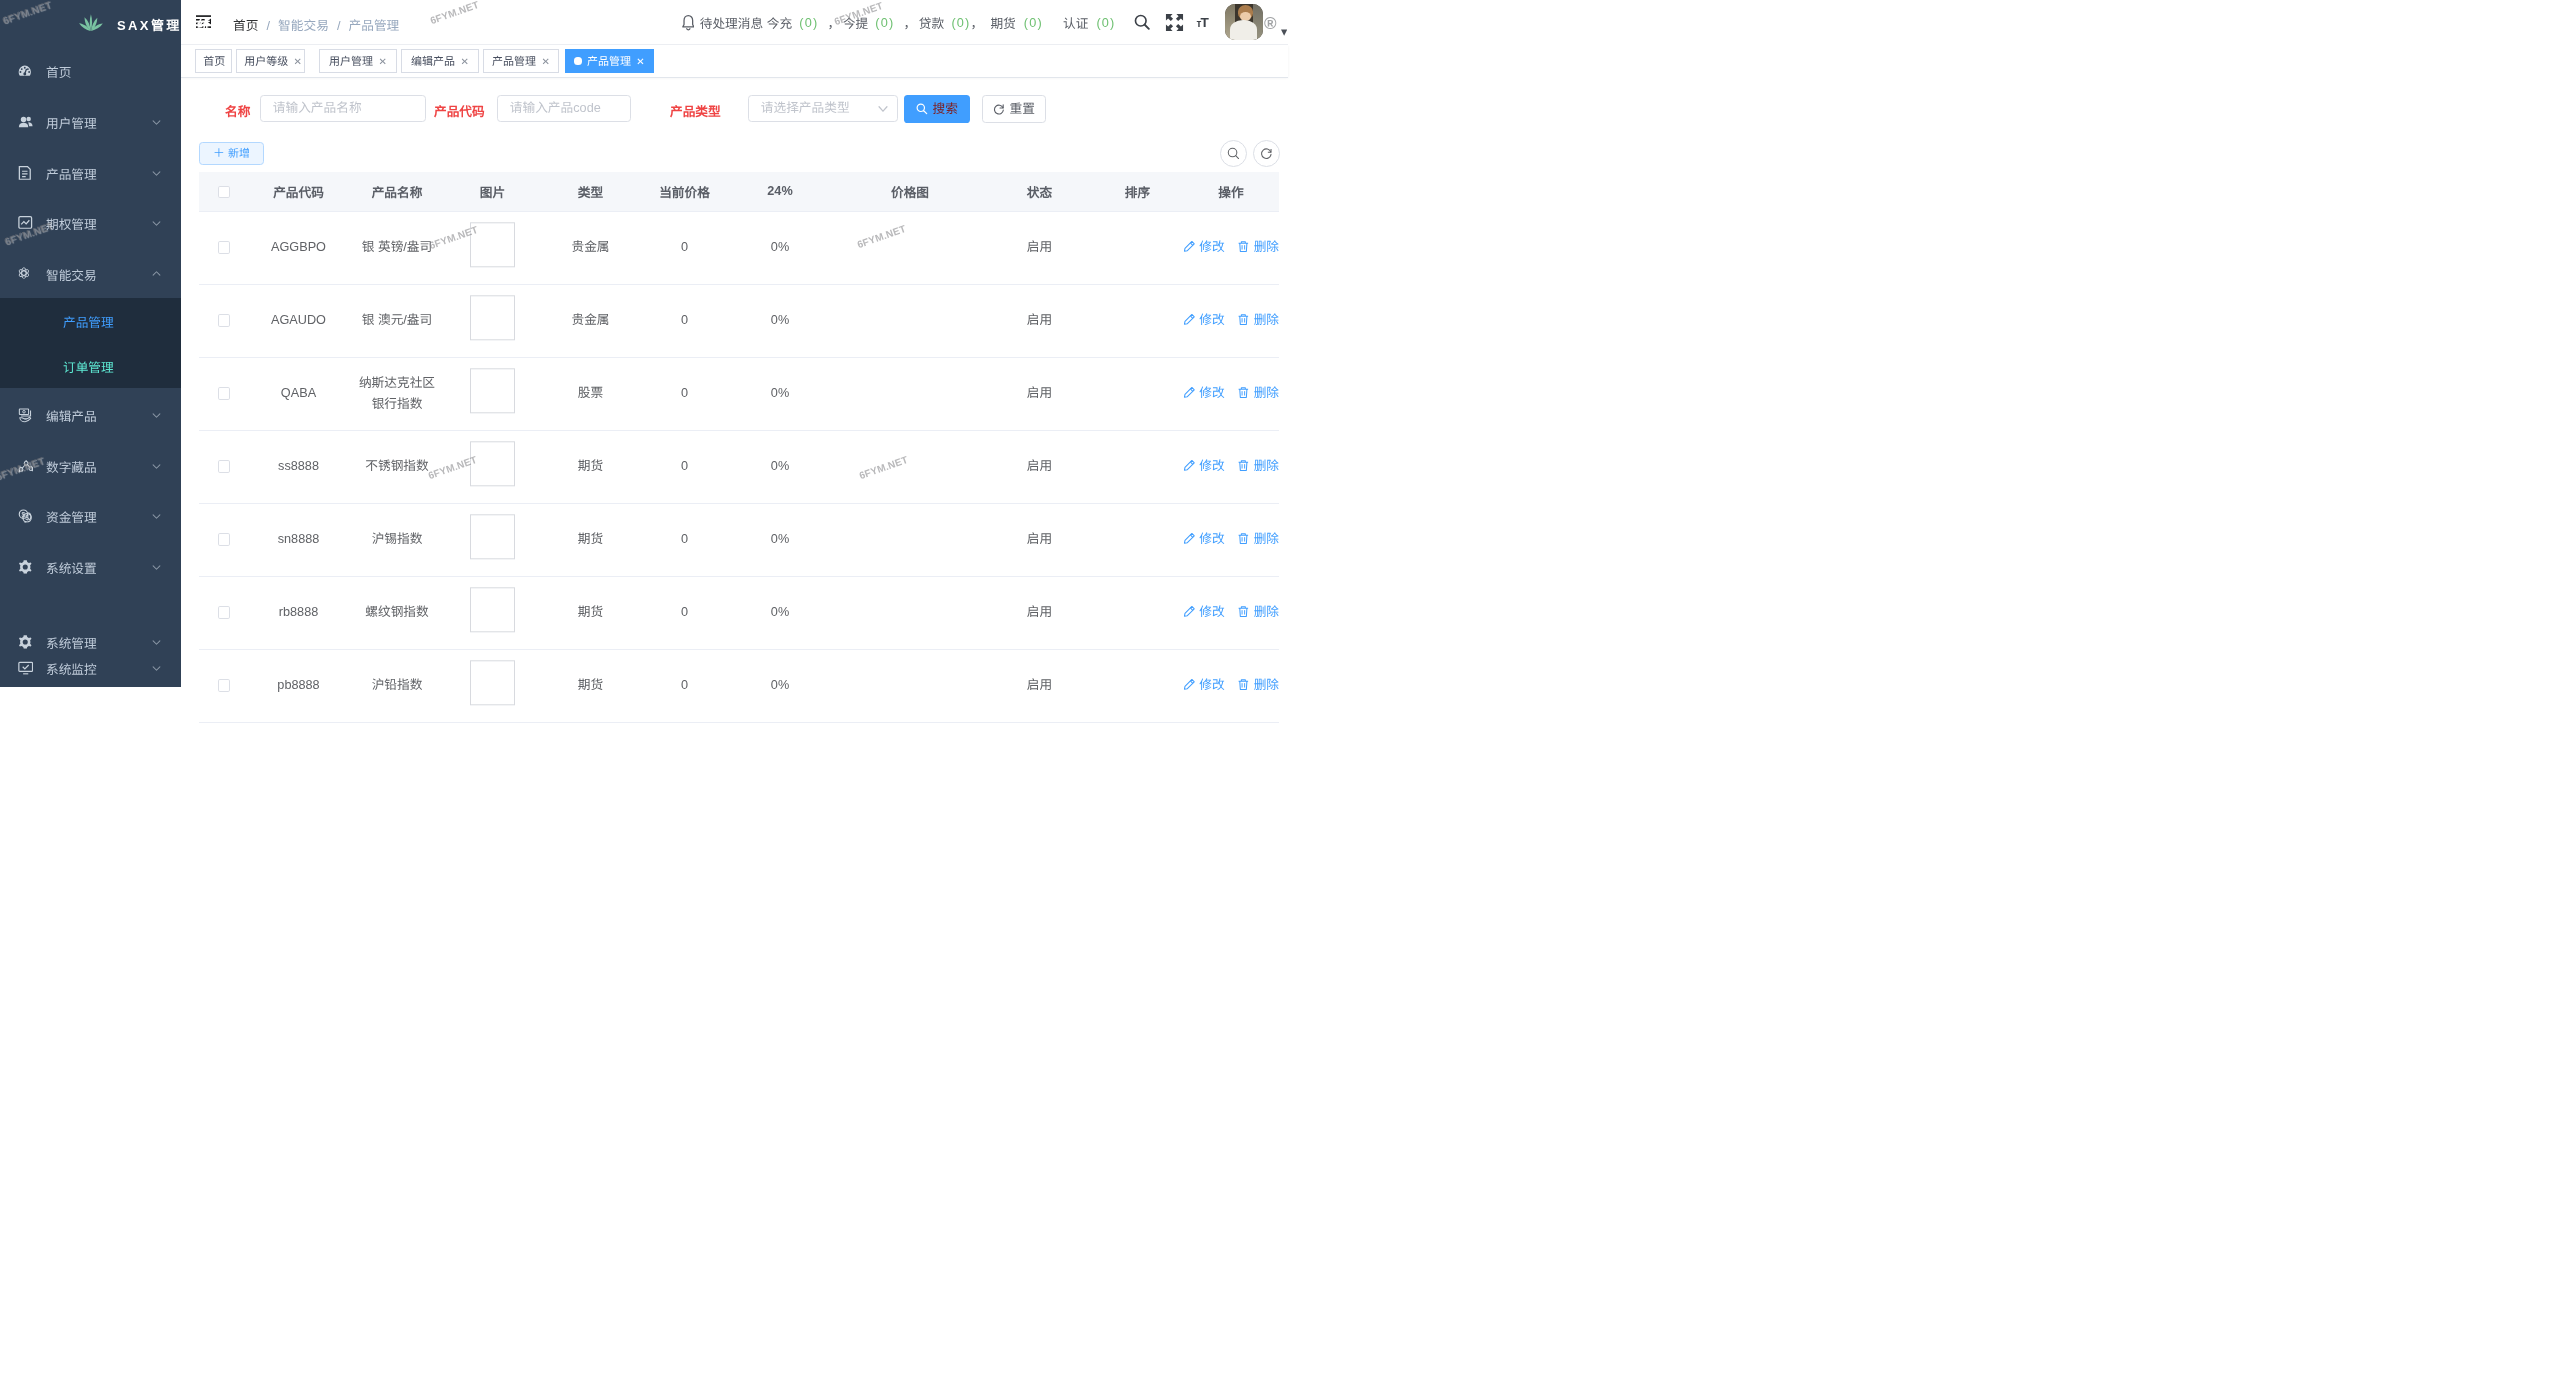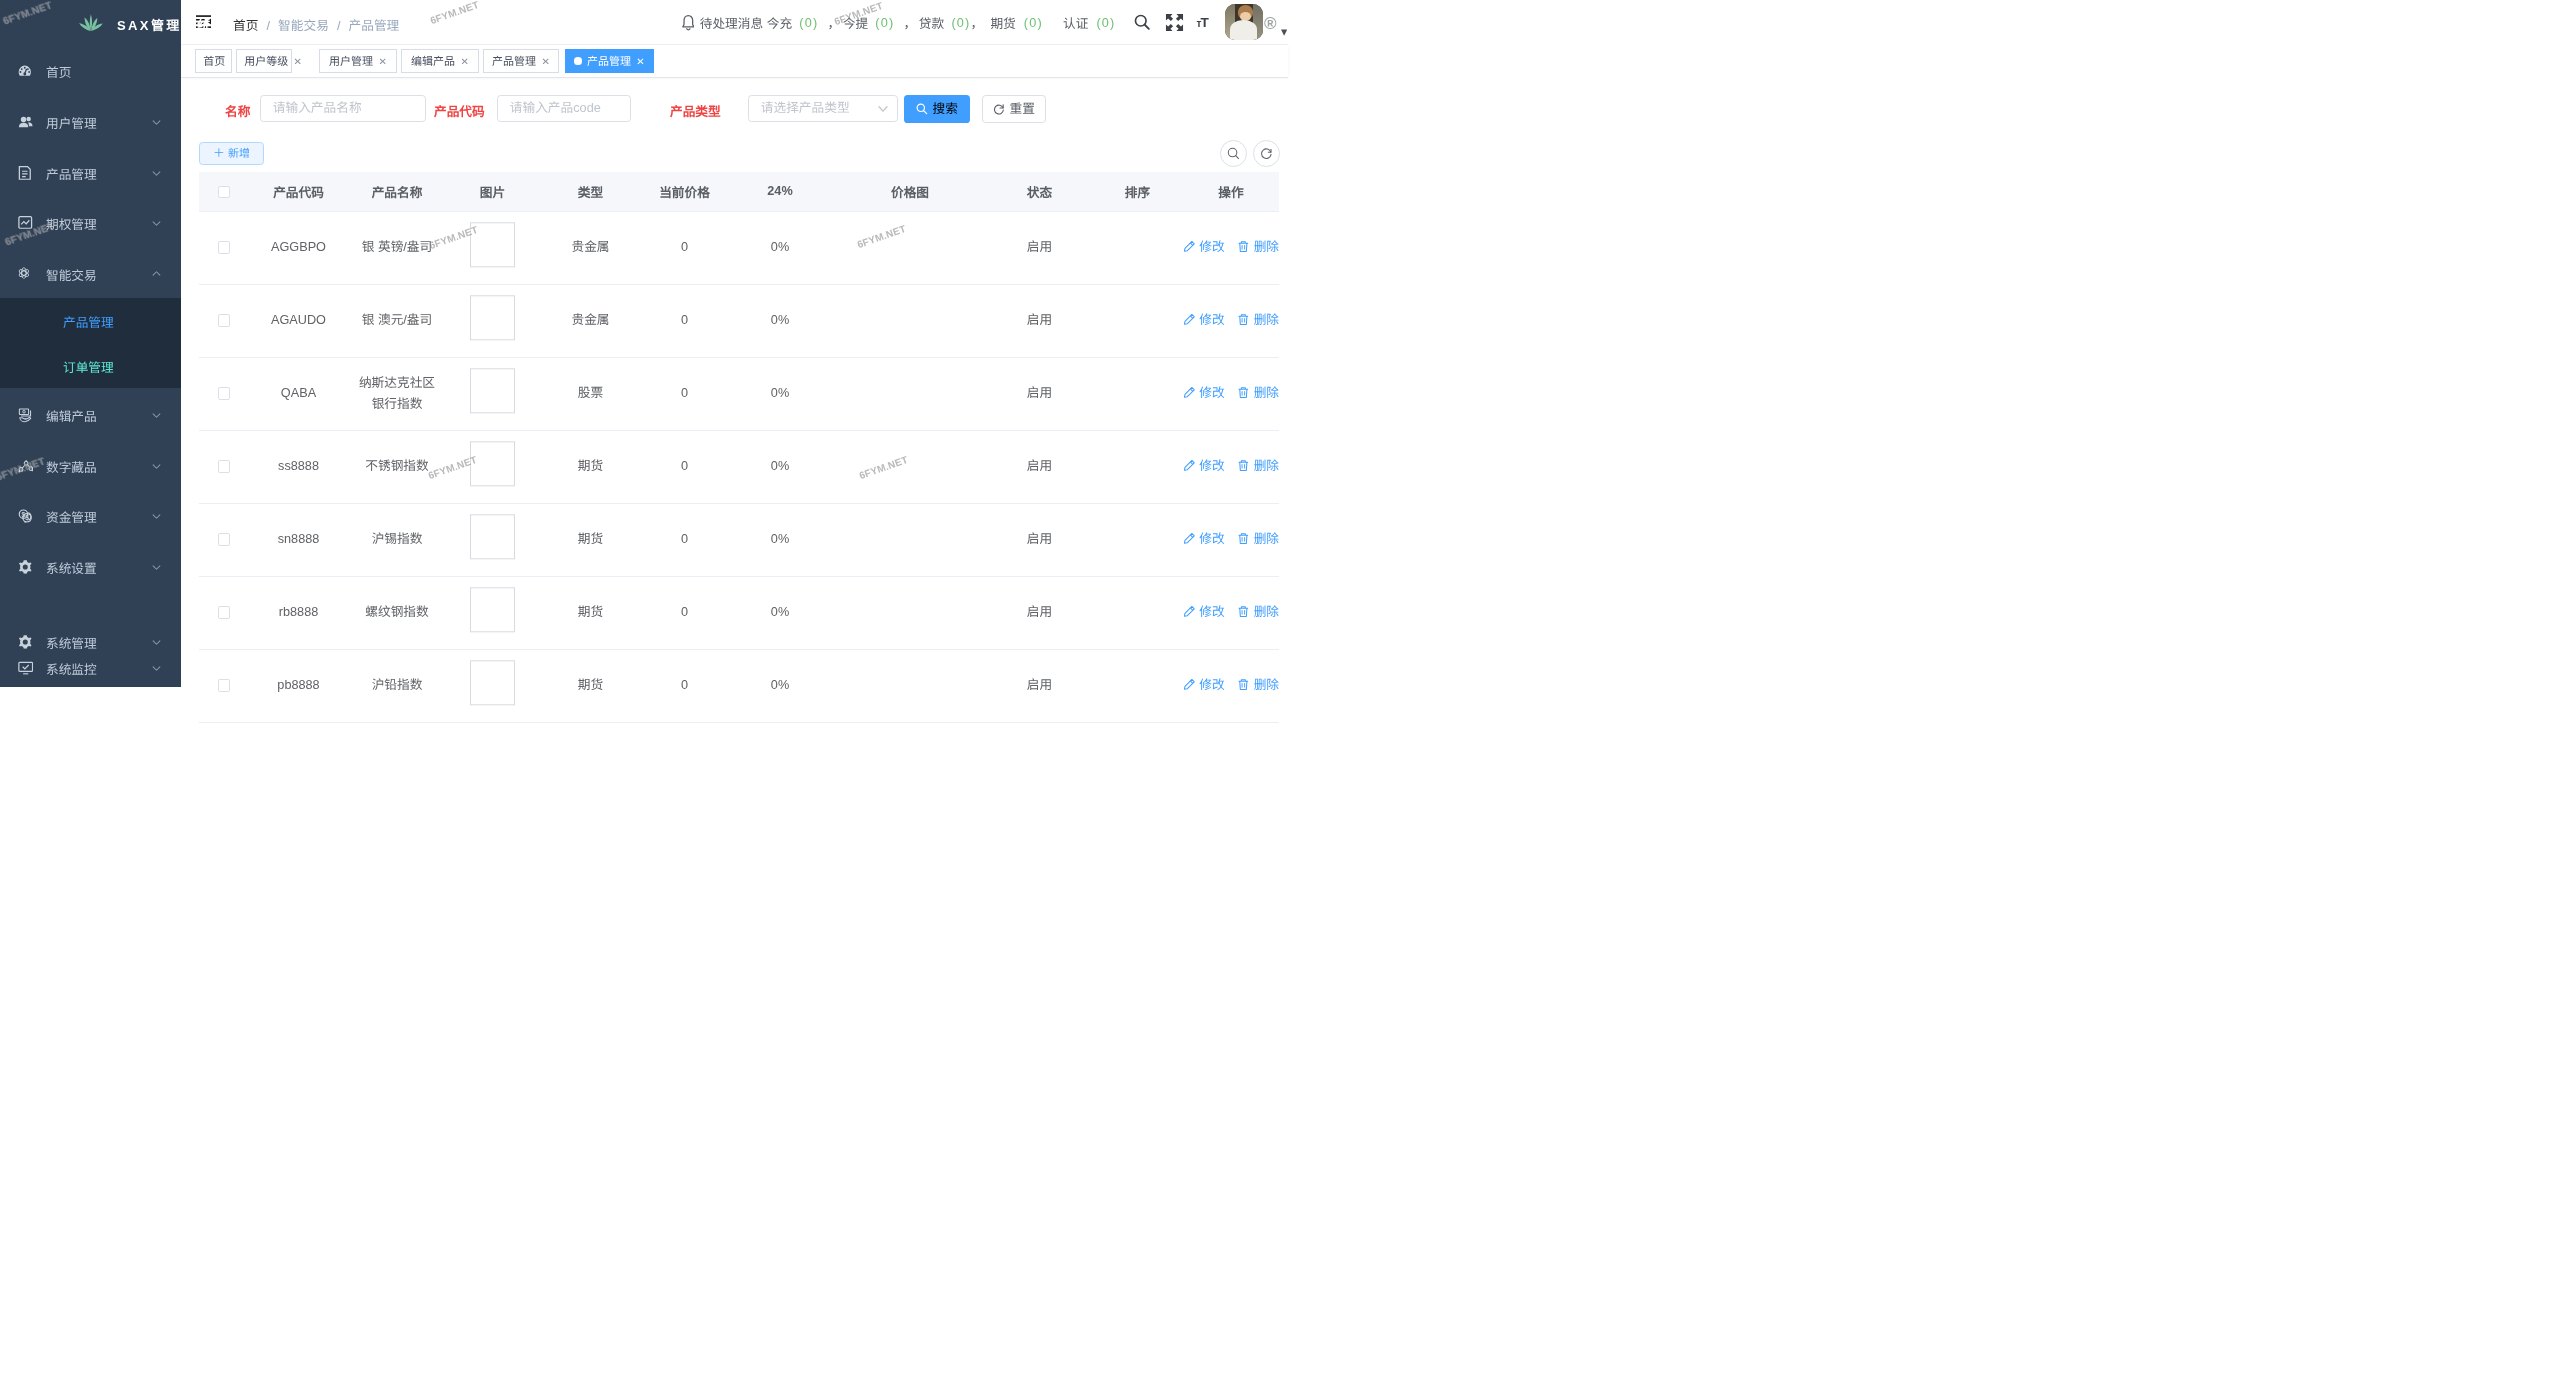--- a/index.html
+++ b/index.html
@@ -27,21 +27,21 @@
   
   #tagsbar { position:absolute; left:181px; top:45px; width:1107px; height:33px; background:#fff; border-bottom:0.9px solid #e2e6ec; box-shadow:0 0.9px 2.7px rgba(0,21,41,.06); z-index:3; }
   .tag { position:absolute; top:3.6px; height:24.4px; line-height:22.6px; background:#fff; border:0.9px solid #d8dce5; color:#495060; font-size:11px; padding:0 7.2px; white-space:nowrap; }
   .tag .x { display:inline-block; margin-left:5.4px; color:#8a919c; font-size:10px; }
   .tag.act { background:#409eff; border-color:#409eff; color:#fff; }
   .tag.act .x { color:#fff; }
   .tag.act .dot { display:inline-block; width:7.2px; height:7.2px; border-radius:50%; background:#fff; margin-right:5.4px; position:relative; top:0px; }
   
   .flabel { position:absolute; top:101px; font-size:12.7px; font-weight:600; color:#ef4444; }
   .finput { position:absolute; top:95px; height:27px; border:0.9px solid #dcdfe6; border-radius:3.6px; background:#fff; font-size:12.7px; color:#c0c4cc; line-height:25px; padding-left:11.8px; }
-  .btn-search { position:absolute; left:904px; top:95px; width:66px; height:28px; background:#409eff; border-radius:3.6px; color:#000000; font-size:12.7px; text-align:center; line-height:28px; }
+  .btn-search { position:absolute; left:904px; top:95px; width:66px; height:28px; background:#409eff; border-radius:3.6px; color:#7f1d1d; font-size:12.7px; text-align:center; line-height:28px; }
   .btn-reset { position:absolute; left:982px; top:95px; width:64px; height:28px; background:#fff; border:0.9px solid #dcdfe6; border-radius:3.6px; color:#5a5e66; font-size:12.7px; text-align:center; line-height:26px; }
   .btn-add { position:absolute; left:199px; top:142px; width:65px; height:22.6px; background:#ecf5ff; border:0.9px solid #b3d8ff; border-radius:3.6px; color:#409eff; font-size:11px; text-align:center; line-height:21px; }
   .cbtn { position:absolute; top:140px; width:27px; height:27px; border:0.9px solid #dcdfe6; border-radius:50%; background:#fff; }
   
   #tbl { position:absolute; left:199px; top:172px; width:1080px; border-collapse:collapse; table-layout:fixed; font-size:12.7px; color:#606266; }
   #tbl th { height:39px; background:#f5f7fa; font-weight:700; color:#5a5e66; border-bottom:0.9px solid #ebeef5; text-align:center; font-size:12.7px; }
   #tbl td { height:73px; border-bottom:0.9px solid #ebeef5; text-align:center; vertical-align:middle; line-height:21px; }
   .ckb { display:inline-block; width:12.7px; height:12.7px; border:0.9px solid #dcdfe6; border-radius:1.8px; background:#fff; vertical-align:middle; }
   .imgbox { display:inline-block; width:45px; height:45px; border:0.9px solid #d8dadf; background:#fff; vertical-align:middle; transform:translateY(-2.7px); }
   .op a { color:#409eff; text-decoration:none; white-space:nowrap; }
@@ -276,21 +276,21 @@
         <div style="position:absolute;left:5.4px;top:16.3px;width:27px;height:20px;border-radius:48% 48% 0 0;background:#f0eee8"></div>
       </div>
       <svg width="6.3" height="7.2" viewBox="0 0 7 8" style="margin-left:18px;margin-right:0.9px;margin-top:20px">
         <path d="M0 0.5 H7 L3.5 7.5 Z" fill="#4b5058"></path>
       </svg>
     </div>
 </div>
 
 <div id="tagsbar">
     <div class="tag" style="left:14px;width:37px;text-align:center">首页</div>
-    <div class="tag" style="left:55px;width:56px;text-align:left">用户等级<span class="x">✕</span></div>
+    <div class="tag" style="left:55px;width:69px;text-align:left">用户等级<span class="x">✕</span></div>
     <div class="tag" style="left:138px;width:78px;text-align:center">用户管理<span class="x">✕</span></div>
     <div class="tag" style="left:220px;width:78px;text-align:center">编辑产品<span class="x">✕</span></div>
     <div class="tag" style="left:302px;width:76px;text-align:center">产品管理<span class="x">✕</span></div>
     <div class="tag act" style="left:384px;width:89px;text-align:center"><span class="dot"></span>产品管理<span class="x">✕</span></div>
   </div>
 
 <div class="flabel" style="left:225px;">名称</div>
 <div class="finput" style="left:260px; width:166px;">请输入产品名称</div>
 <div class="flabel" style="left:434px;">产品代码</div>
 <div class="finput" style="left:497px; width:134px;">请输入产品code</div>

